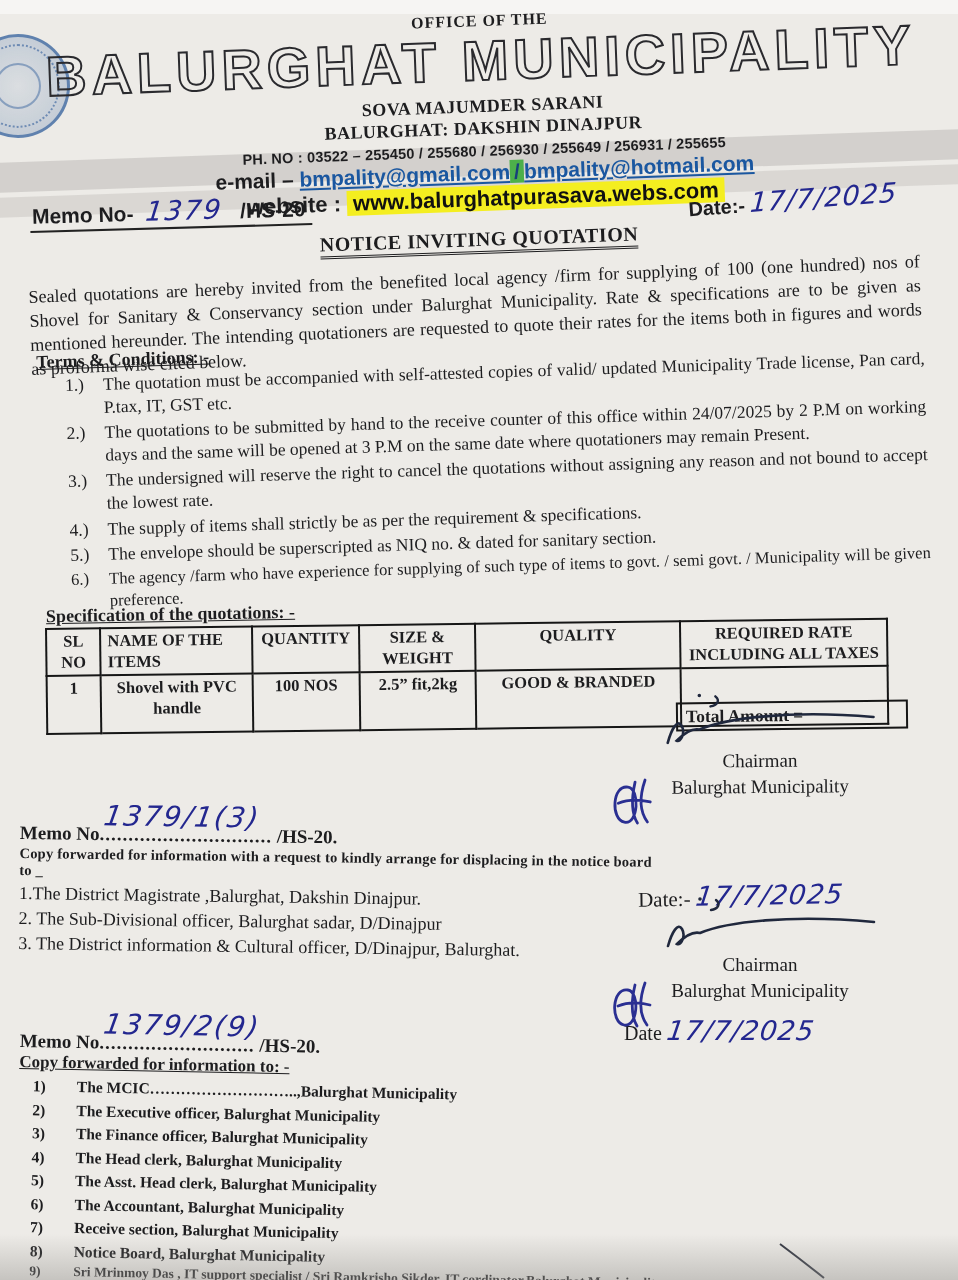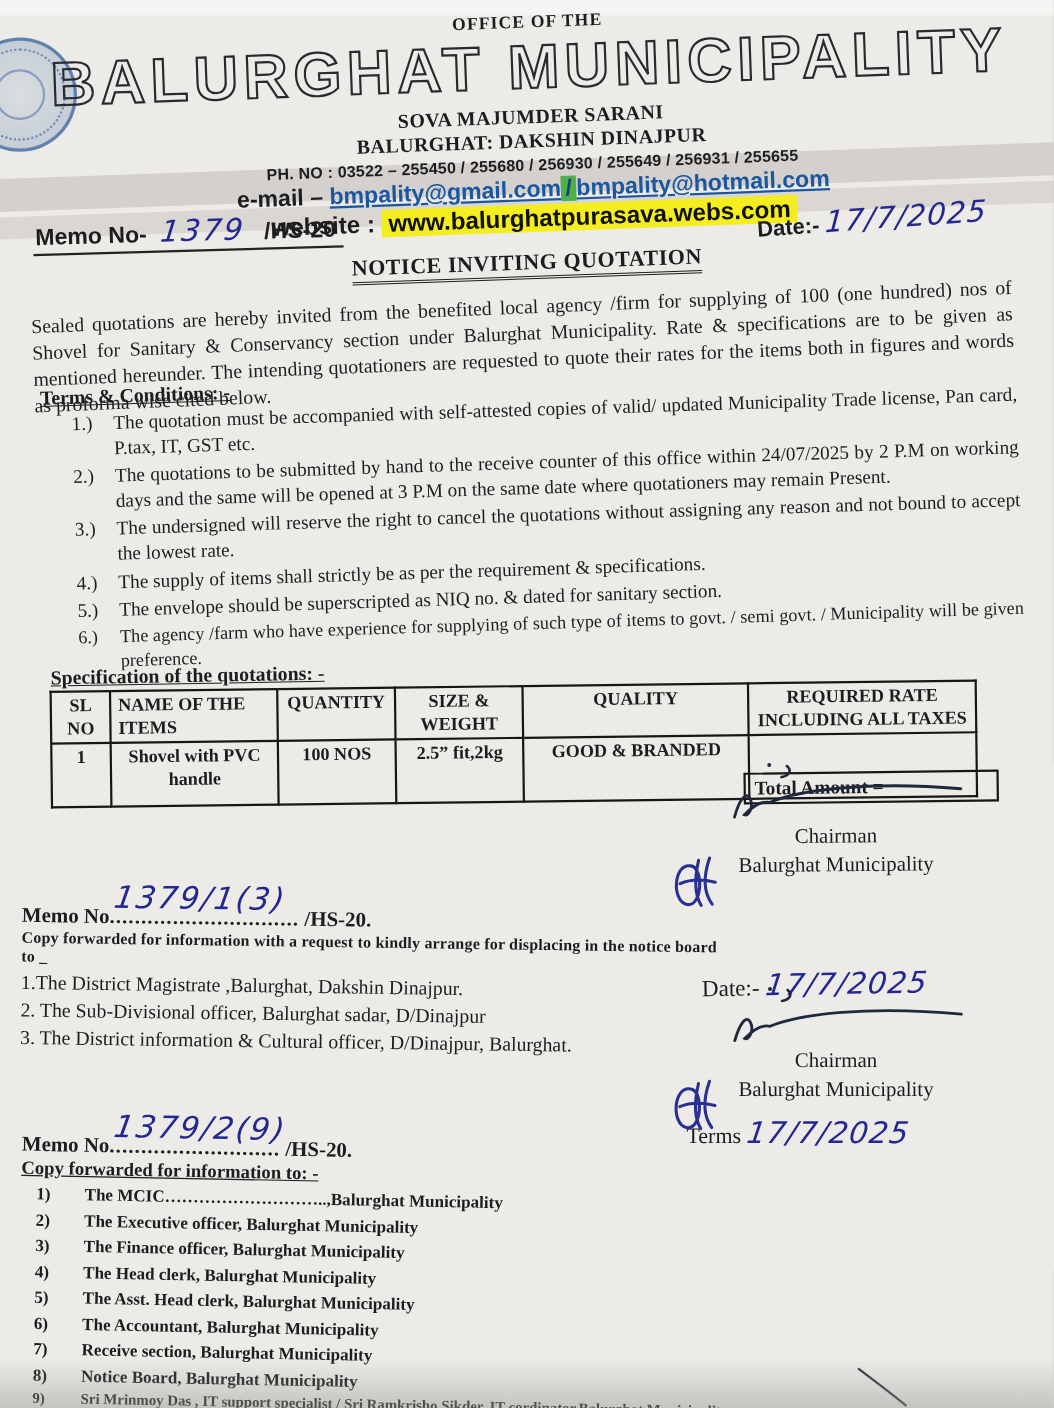--- a/index.html
+++ b/index.html
@@ -255,21 +255,21 @@
       <path d="M8 52 C12 38 18 28 22 35 C26 42 21 52 17 50 C24 43 32 37 40 39 C66 28 130 20 214 28" fill="none" stroke="#20283d" stroke-width="2.6" stroke-linecap="round"></path>
       <path d="M56 6 C61 10 58 15 51 16" fill="none" stroke="#20283d" stroke-width="2.4" stroke-linecap="round"></path>
       <circle cx="40" cy="5" r="1.8" fill="#20283d"></circle>
     </svg>
     <svg class="initials" width="58" height="52" viewBox="0 0 58 52">
       <path d="M22 12 C6 9 4 44 18 47 C32 50 34 14 22 12 M29 7 C25 24 25 38 31 48 M39 5 C33 22 33 36 41 47 M12 28 C22 24 32 24 44 27" fill="none" stroke="#2a2f92" stroke-width="2.8" stroke-linecap="round"></path>
     </svg>
     <div class="chair-title">Chairman</div>
     <div class="chair-org">Balurghat Municipality</div>
     <div class="date-line">
-      <span>Terms</span>
+      <span>Date</span>
       <span class="hw hw-date">17/7/2025</span>
     </div>
   </div>
 
   <div class="memo-block memo2">
     <div class="memo-line">
       <span>Memo No</span><span class="dotline"><span>...........................</span><span class="hw hw-over">1379/2(9)</span></span>
       <span>/HS-20.</span>
     </div>
     <div class="copy-head">Copy forwarded for information to: -</div>

